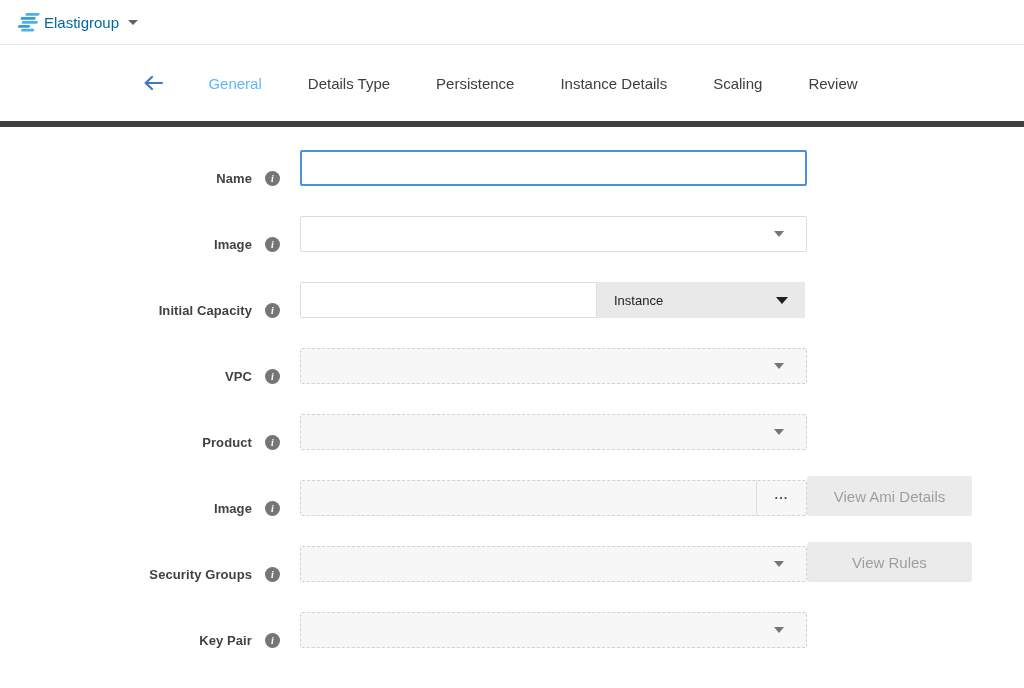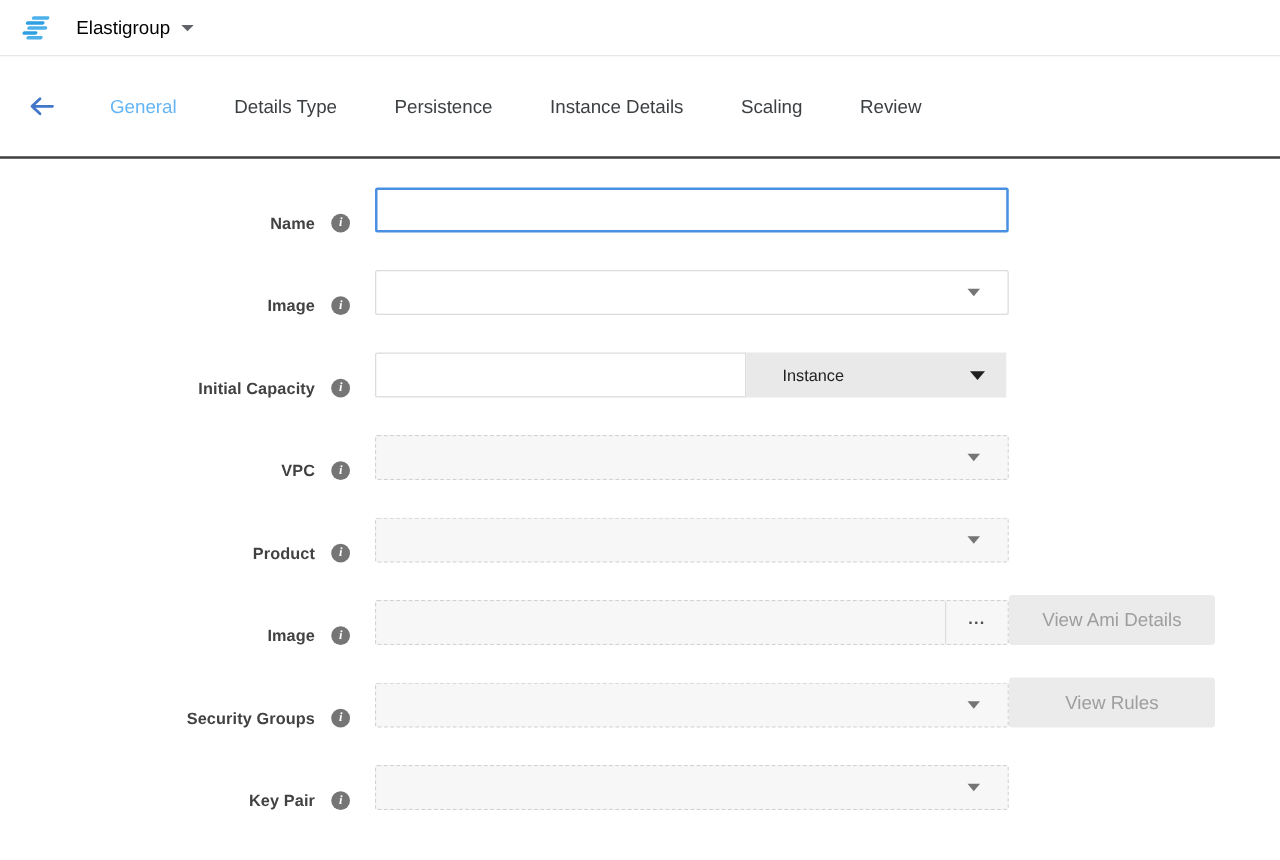--- a/index.html
+++ b/index.html
@@ -8,31 +8,31 @@
     width:1024px; height:688px; background:#ffffff;
     font-family:"Liberation Sans", sans-serif; overflow:hidden;
   }
 
   
   .header {
     height:45px; border-bottom:1px solid #e6e6e6;
     display:flex; align-items:center; padding:0 16px;
   }
   .logo-wrap { display:flex; align-items:center; cursor:pointer; }
-  .app-title { font-size:15px; color:#000000; margin-left:19px; }
+  .app-title { font-size:15px; color:#0369a1; margin-left:2px; }
   .header-caret {
     margin-left:9px; width:0; height:0;
     border-left:5px solid transparent; border-right:5px solid transparent;
     border-top:5px solid #5f6368;
   }
 
   
   .tabbar {
-    height:82px; border-bottom:2px solid #404040;
-    display:flex; align-items:center;
+    height:82px; border-bottom:6px solid #404040;
+    display:flex; align-items:center;justify-content:center;
   }
   .back-btn {
     margin-left:20px; width:26px; height:26px; display:flex;
     align-items:center; justify-content:center; cursor:pointer; background:none; border:none; padding:0;
   }
   .tabs { display:flex; margin-left:42px; }
   .tab {
     font-size:15px; color:#3c4043; margin-right:46px;
     cursor:pointer; white-space:nowrap; background:none; border:none; padding:0;
     font-family:inherit;
@@ -77,21 +77,21 @@
 
   
   .capacity-wrap { margin-left:20px; width:507px; display:flex; }
   .capacity-input {
     width:297px; height:36px; border:1px solid #dcdcdc; border-radius:2px 0 0 2px;
     padding:0 10px; font-size:13px; color:#424242; outline:none;
     font-family:inherit; background:#fff;
   }
   .unit-select {
     width:208px; height:36px; background:#e9e9e9; position:relative;
-    display:flex; align-items:center; padding-left:29px;
+    display:flex; align-items:center; padding-left:17px;
     font-size:13px; color:#212121; cursor:pointer;
   }
   .unit-caret {
     position:absolute; right:17px; top:50%; margin-top:-3px;
     width:0; height:0;
     border-left:6px solid transparent; border-right:6px solid transparent;
     border-top:7px solid #1f1f1f;
   }
 
   

